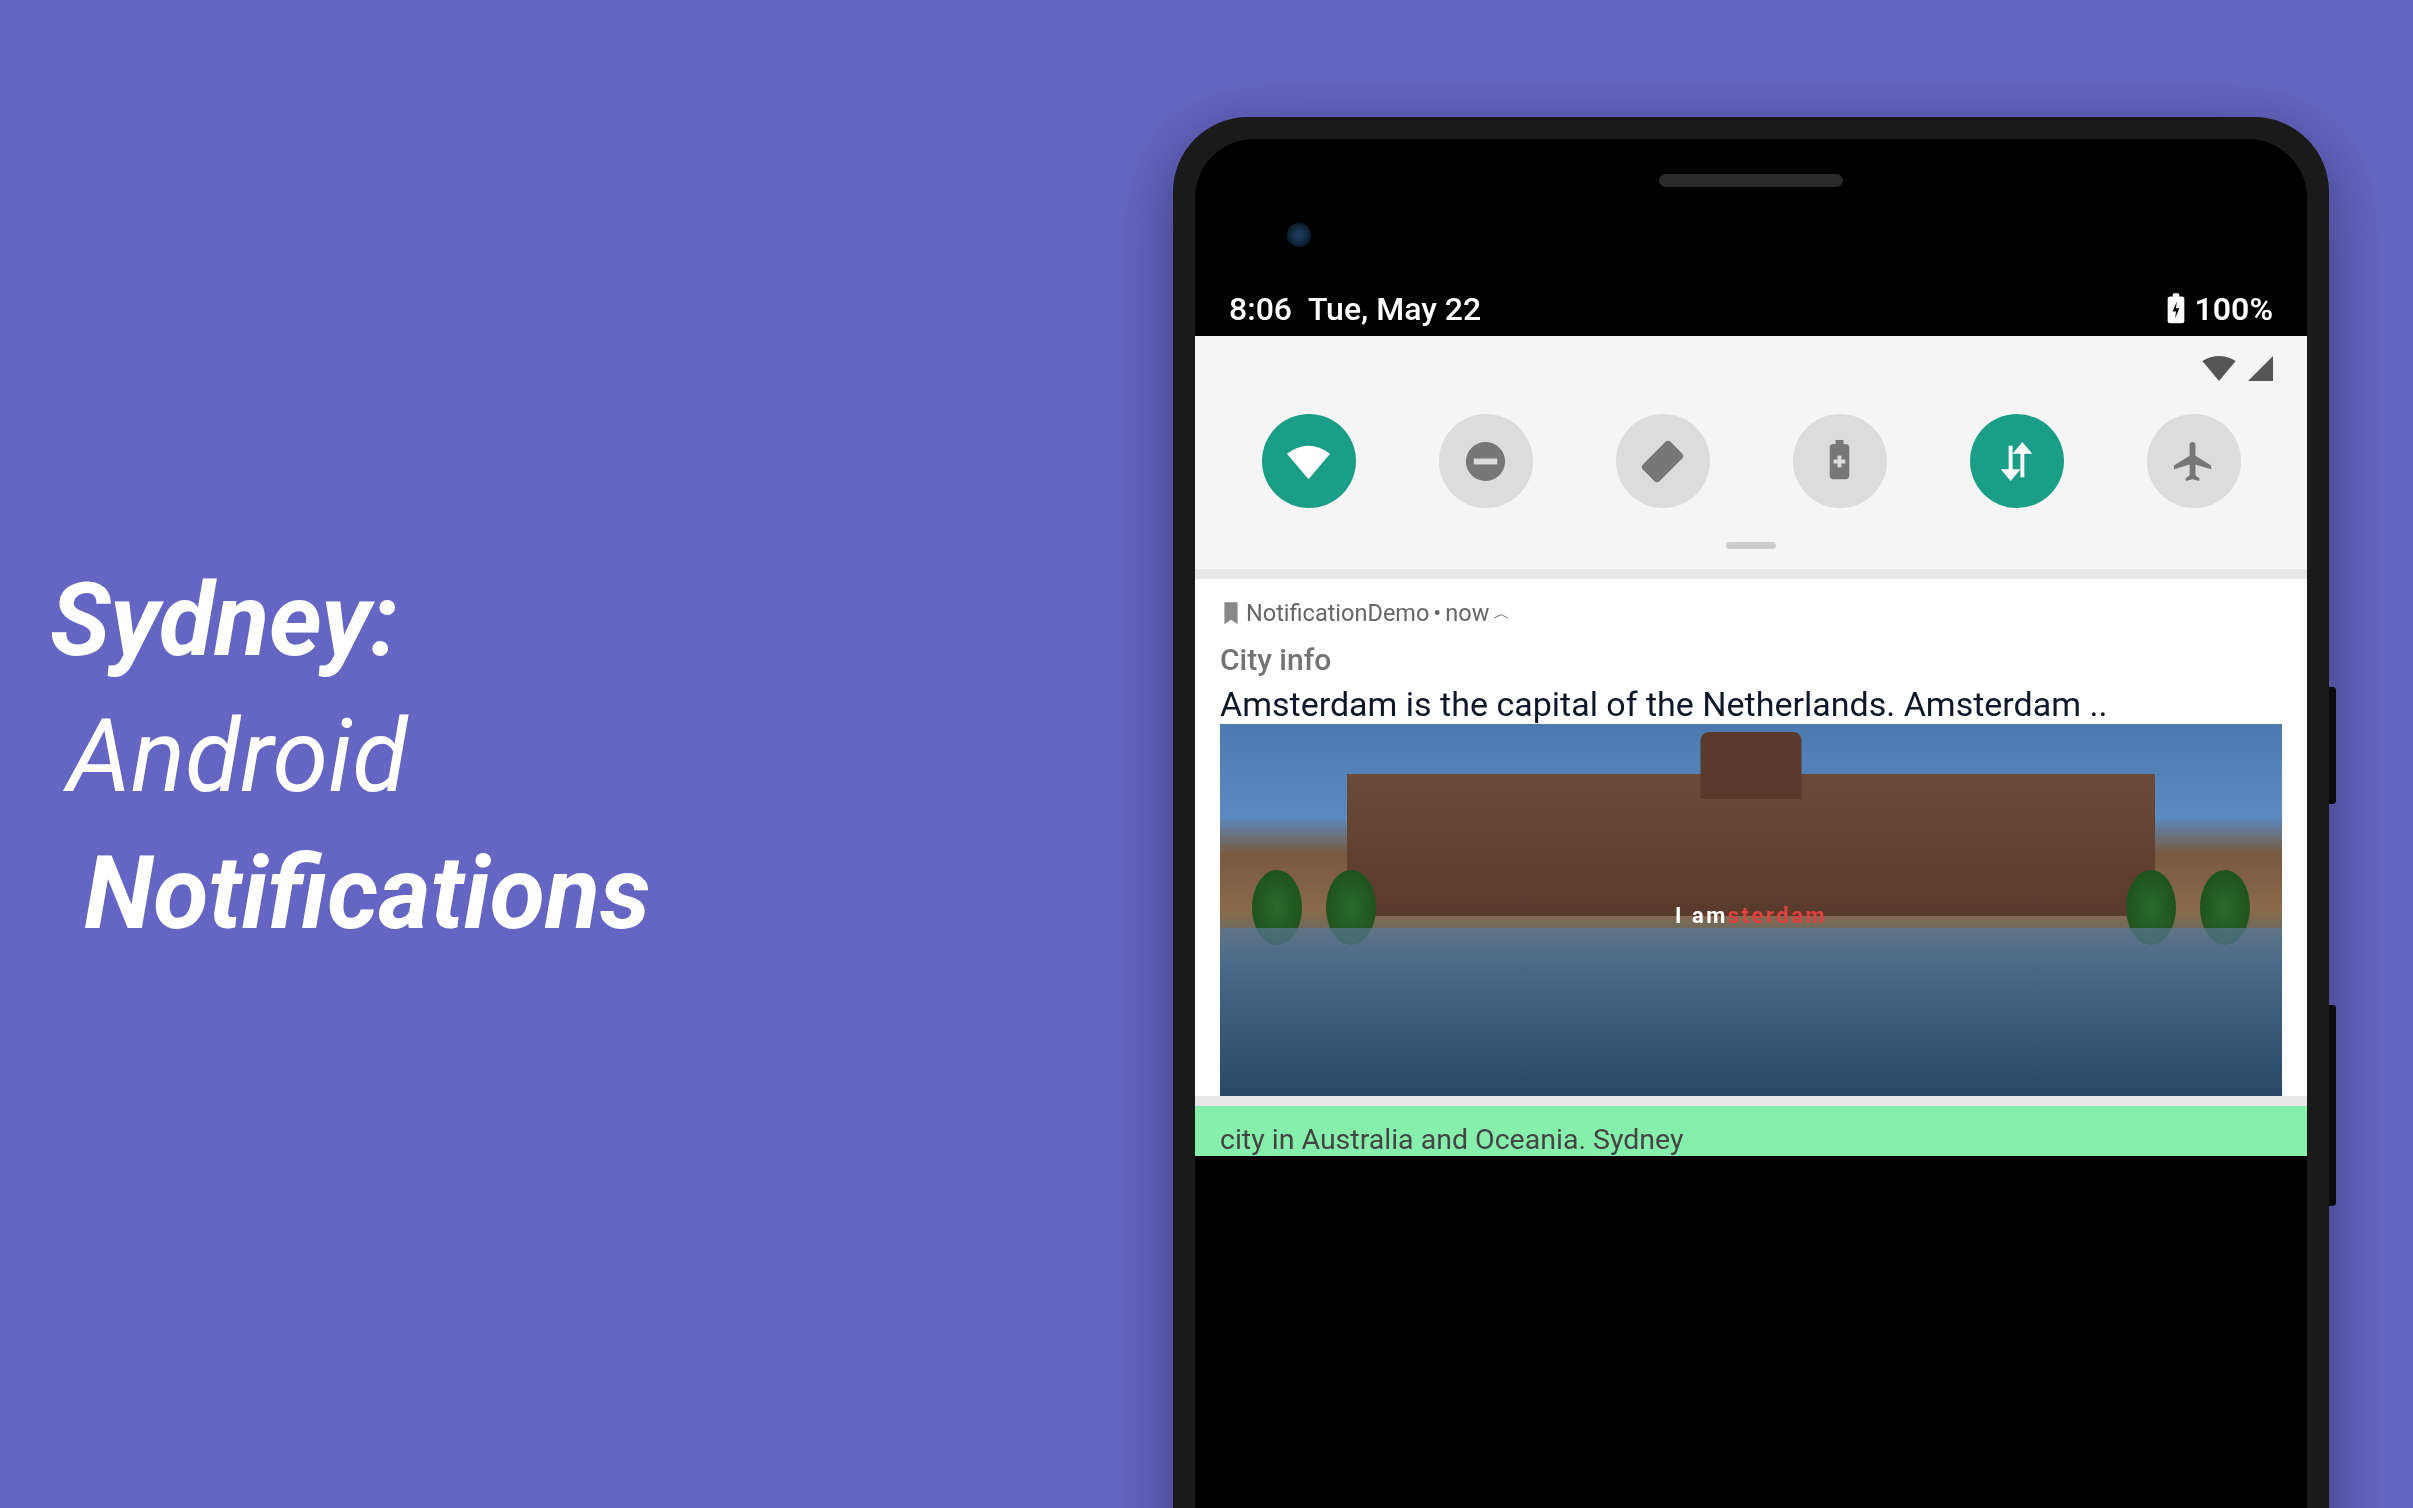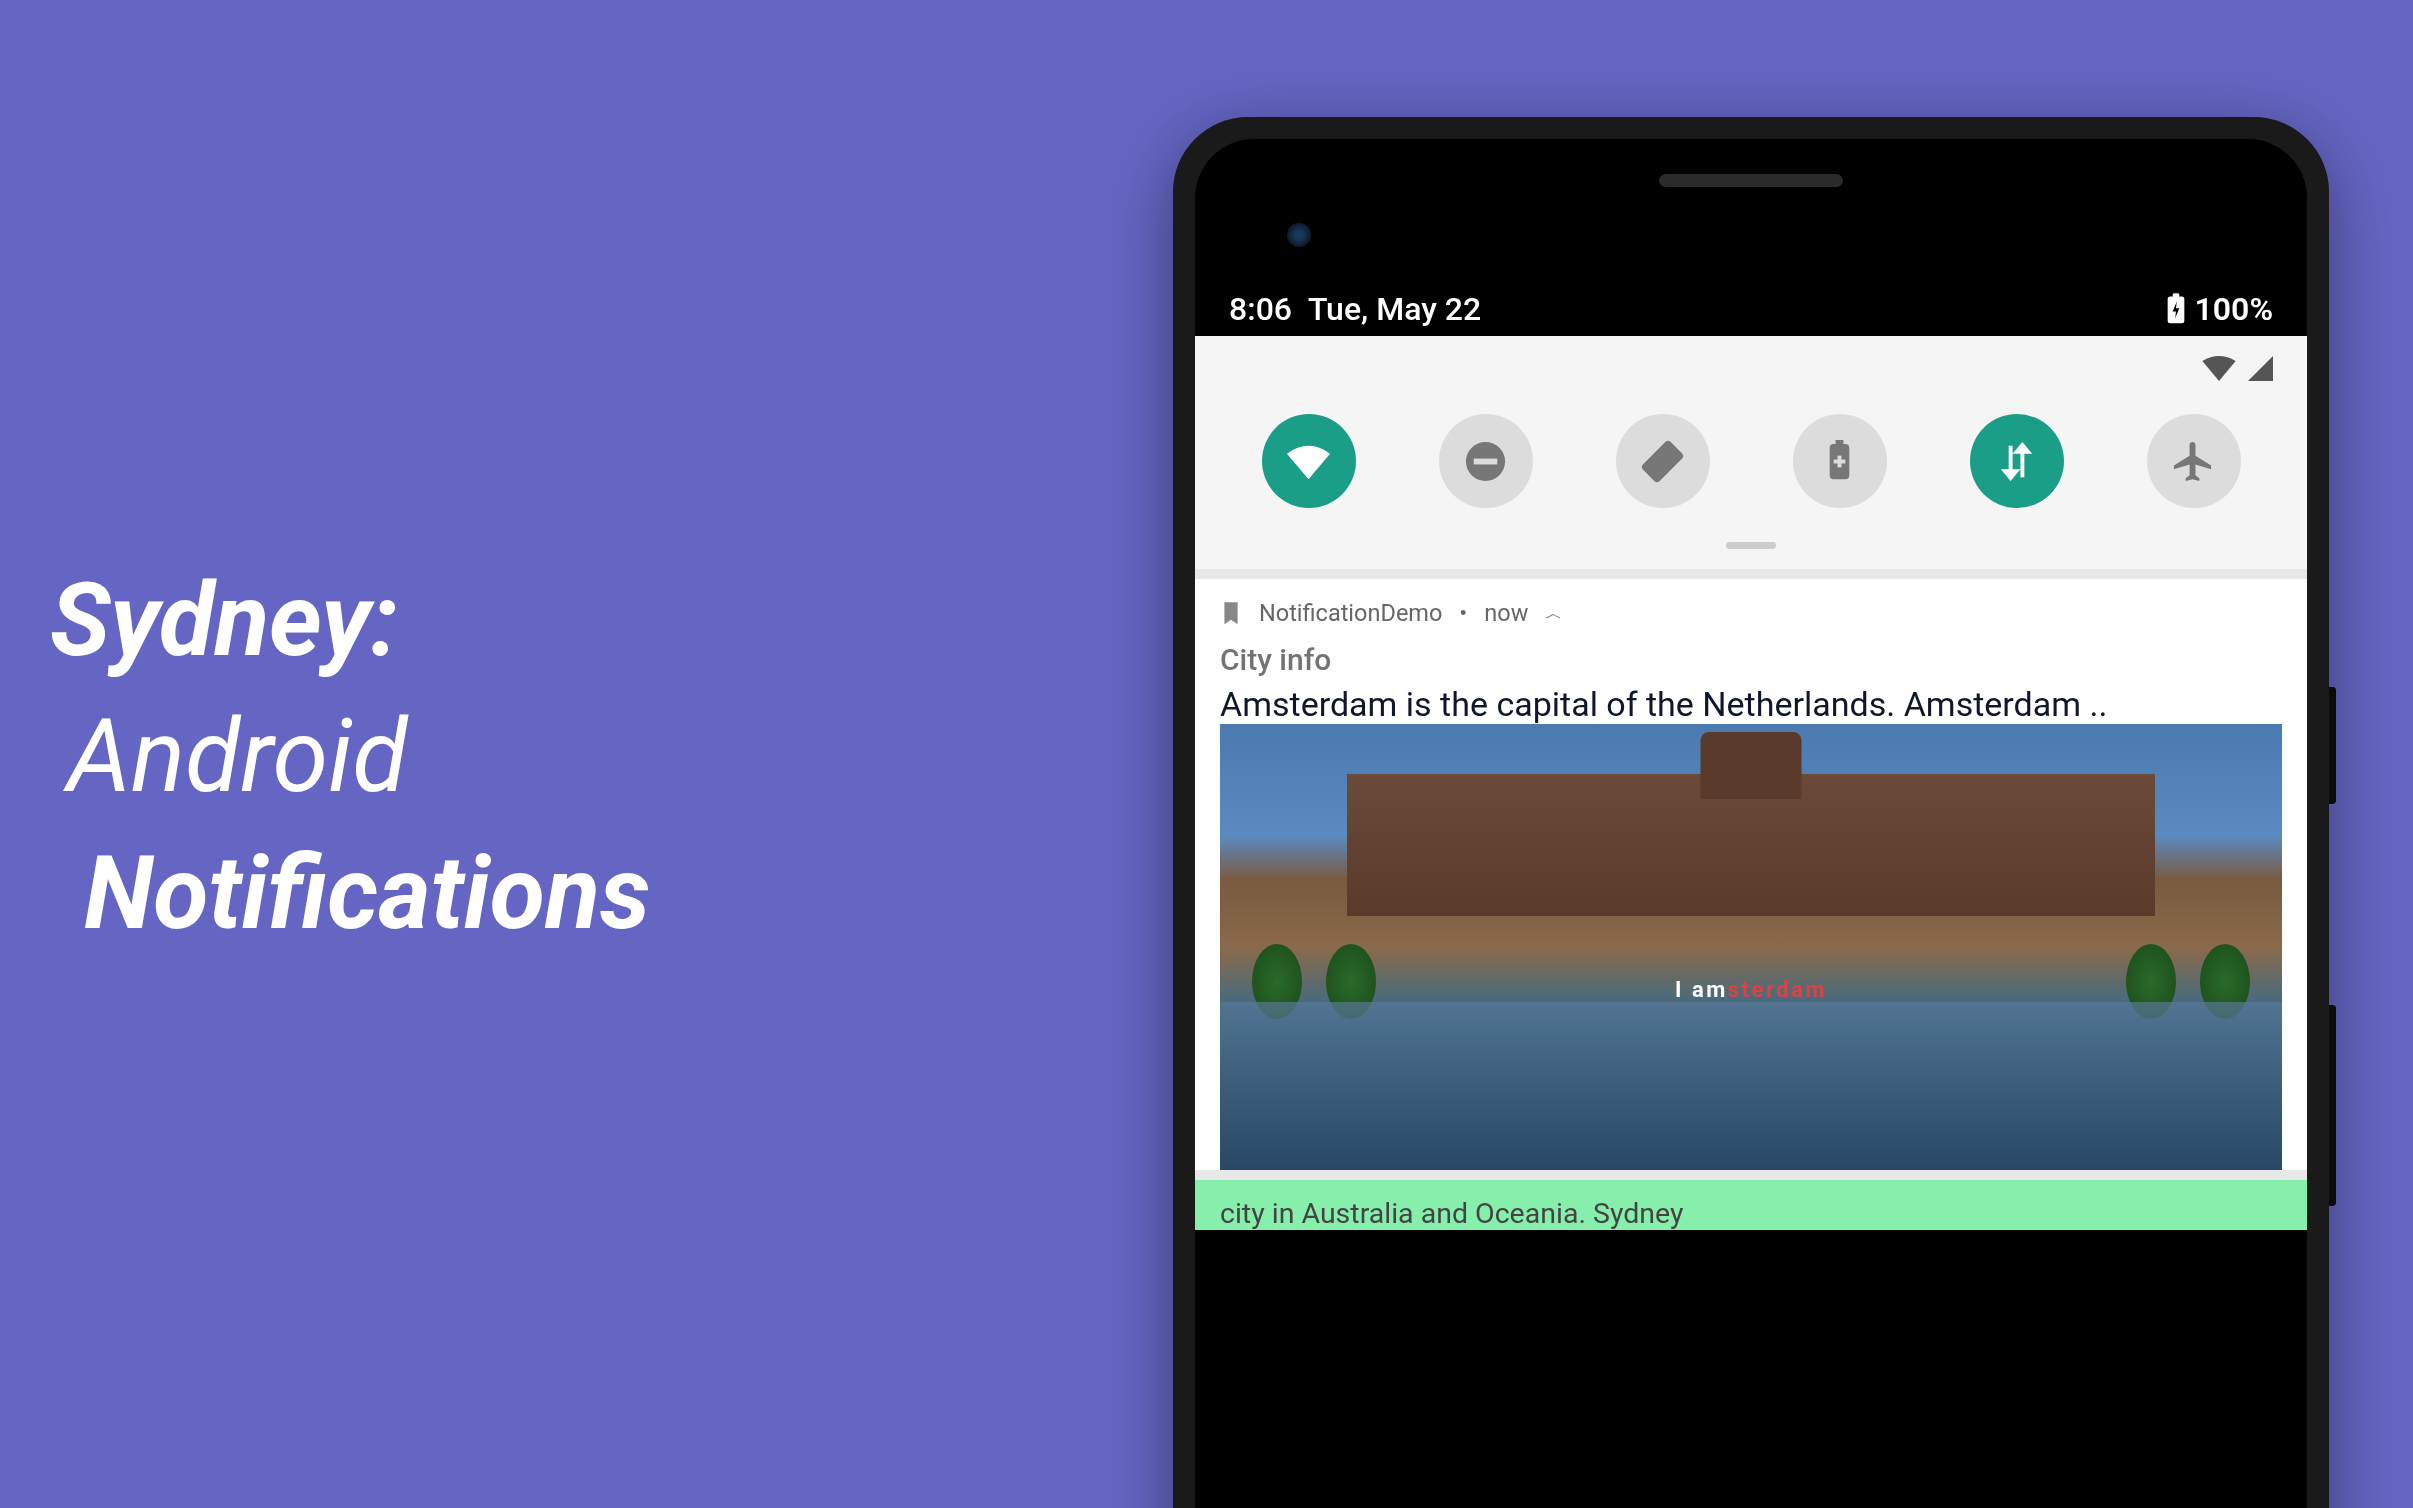--- a/index.html
+++ b/index.html
@@ -111,21 +111,21 @@
 .notif-gap {
   background: #e8e8e8;
   height: 10px;
 }
 
 .notif {
   background: #fff;
   padding: 20px 25px 0 25px;
 }
 .notif-header {
-  display: flex; align-items: center; gap: 17px;
+  display: flex; align-items: center; gap: 4px;
   color: #666;
   font-size: 23.5px;
   margin-bottom: 15px;
 }
 .notif-header .app-icon {
   width: 22px; height: 22px;
   background: #888;
   clip-path: polygon(20% 0, 80% 0, 80% 100%, 50% 80%, 20% 100%);
 }
 .notif-header .chevron { font-size: 17px; }
@@ -134,21 +134,21 @@
   color: #737373;
   font-weight: 500;
   margin-bottom: 6.7px;
 }
 .notif-text {
   font-size: 34px;
   color: #0f172a;
 }
 .notif-image {
   width: 100%;
-  height: 446px;
+  height: 372px;
   background: linear-gradient(180deg, #4a7ab0 0%, #5a8ac0 25%, #7a5a40 35%, #8a6a4a 50%, #3a6a8a 65%, #2a5a7a 100%);
   position: relative;
   overflow: hidden;
   text-decoration: underline;
 }
 .building {
   position: absolute;
   top: 50px; left: 12%; right: 12%;
   height: 142px;
   background: linear-gradient(180deg, #6b4a3a, #5a3a2a);

